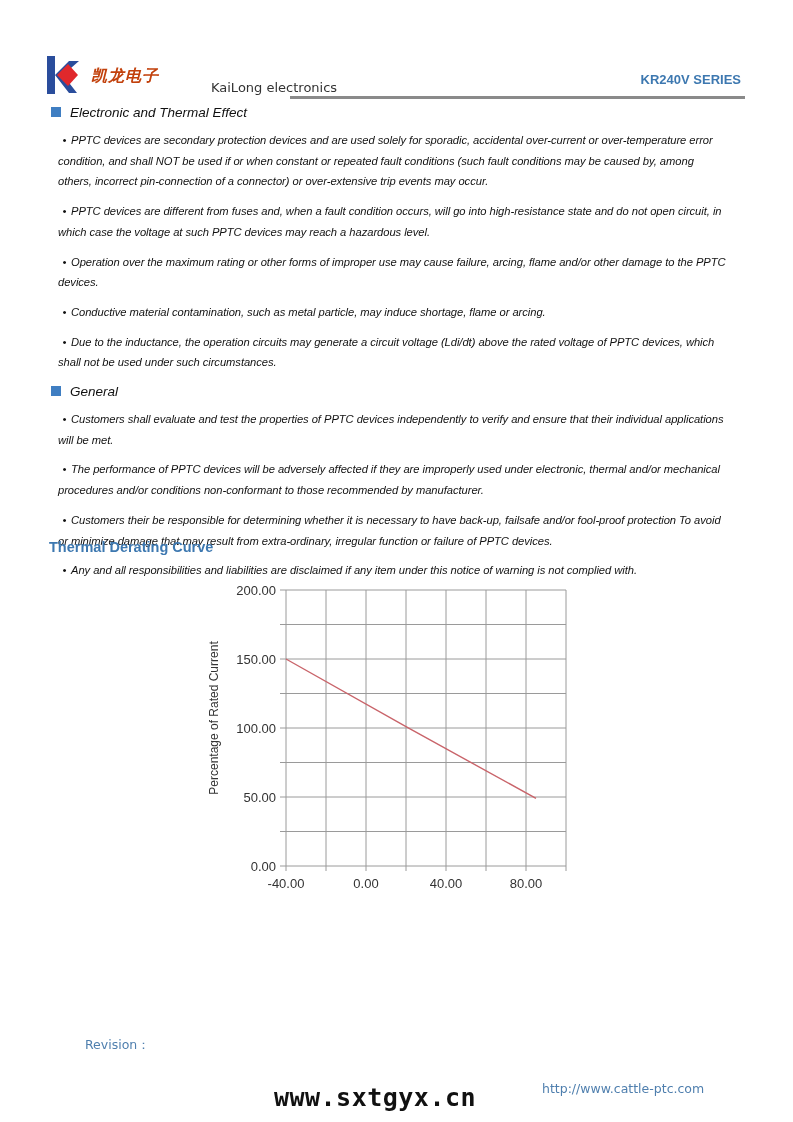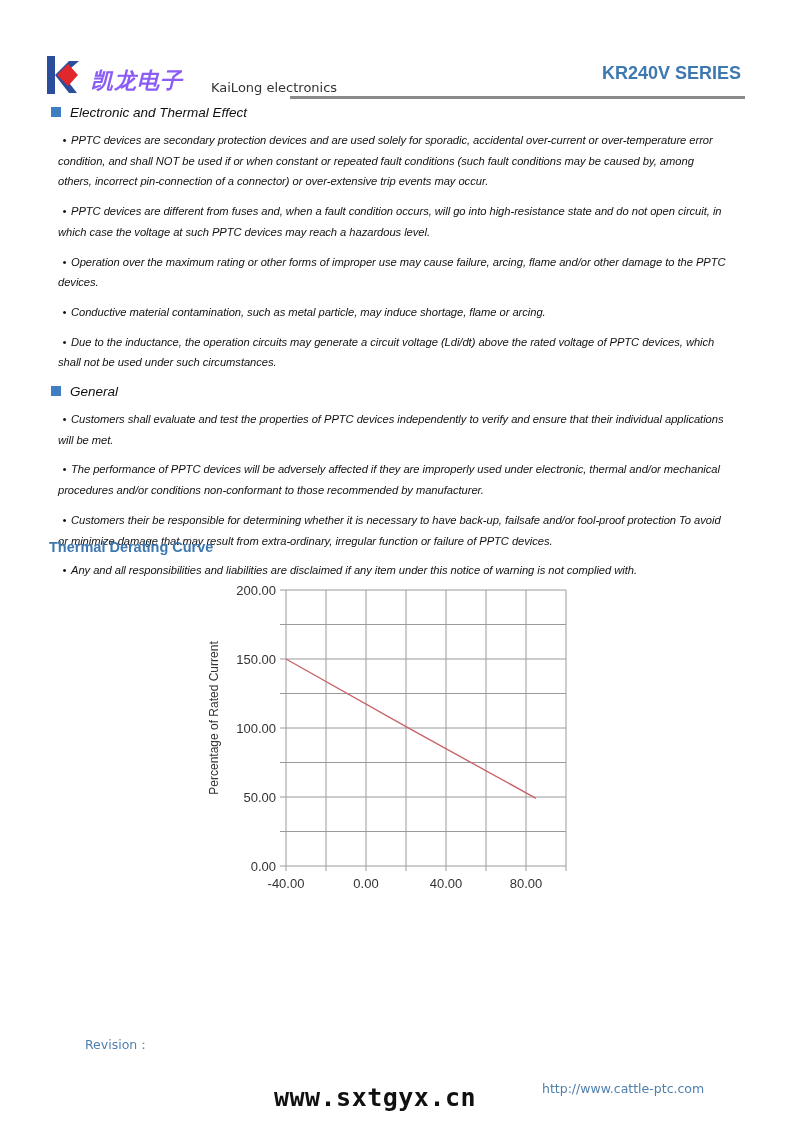--- a/index.html
+++ b/index.html
@@ -1,22 +1,22 @@
 <!DOCTYPE html>
 <html><head>
 <meta charset="utf-8">
 <style>
   html, body { margin: 0; padding: 0; background: #ffffff; }
   body { width: 793px; height: 1122px; position: relative; overflow: hidden; font-family: "Liberation Sans", sans-serif; color: #111; }
 
   .header { position: absolute; left: 47px; top: 56px; width: 700px; height: 44px; }
   .logo-k { position: absolute; left: 0; top: 0; width: 32px; height: 38px; }
-  .logo-cn { position: absolute; left: 44px; top: 10px; font-family: "DejaVu Serif", serif; font-size: 22px; font-weight: bold; font-style: italic; color: #8b5cf6; letter-spacing: 1px; }
+  .logo-cn { position: absolute; left: 44px; top: 10px; font-family: "DejaVu Serif", serif; font-size: 16px; font-weight: bold; font-style: italic; color: #c2410c; letter-spacing: 1px; }
   .logo-en { position: absolute; left: 164px; top: 24px; font-family: "DejaVu Sans", sans-serif; font-size: 13px; color: #333; }
-  .series { position: absolute; right: 6px; top: 7px; font-family: "Liberation Sans", sans-serif; font-weight: bold; font-size: 18px; color: #3d78b0; }
+  .series { position: absolute; right: 6px; top: 16px; font-family: "Liberation Sans", sans-serif; font-weight: bold; font-size: 13px; color: #3d78b0; }
   .rule { position: absolute; left: 290px; top: 96px; width: 455px; height: 3px; background: #8a8a8a; }
 
   .content { position: absolute; left: 49px; top: 102px; width: 690px; font-style: italic; }
   .section-head { display: flex; align-items: center; font-size: 13.5px; color: #111; height: 18px; margin-top: 1px; margin-bottom: 2px; }
   .square { width: 10px; height: 10px; background: #3f7ec2; margin-left: 2px; margin-right: 9px; }
   .para { font-size: 11.2px; line-height: 20.7px; color: #111; margin: 9px; letter-spacing: -0.05px; }
   .para .bullet { display: inline-block; width: 13px; text-align: center; }
 
   .chart-title { position: absolute; left: 49px; top: 539px; font-size: 14.5px; font-weight: bold; color: #3d78b0; }
   .chart { position: absolute; left: 196px; top: 576px; width: 390px; height: 330px; }

